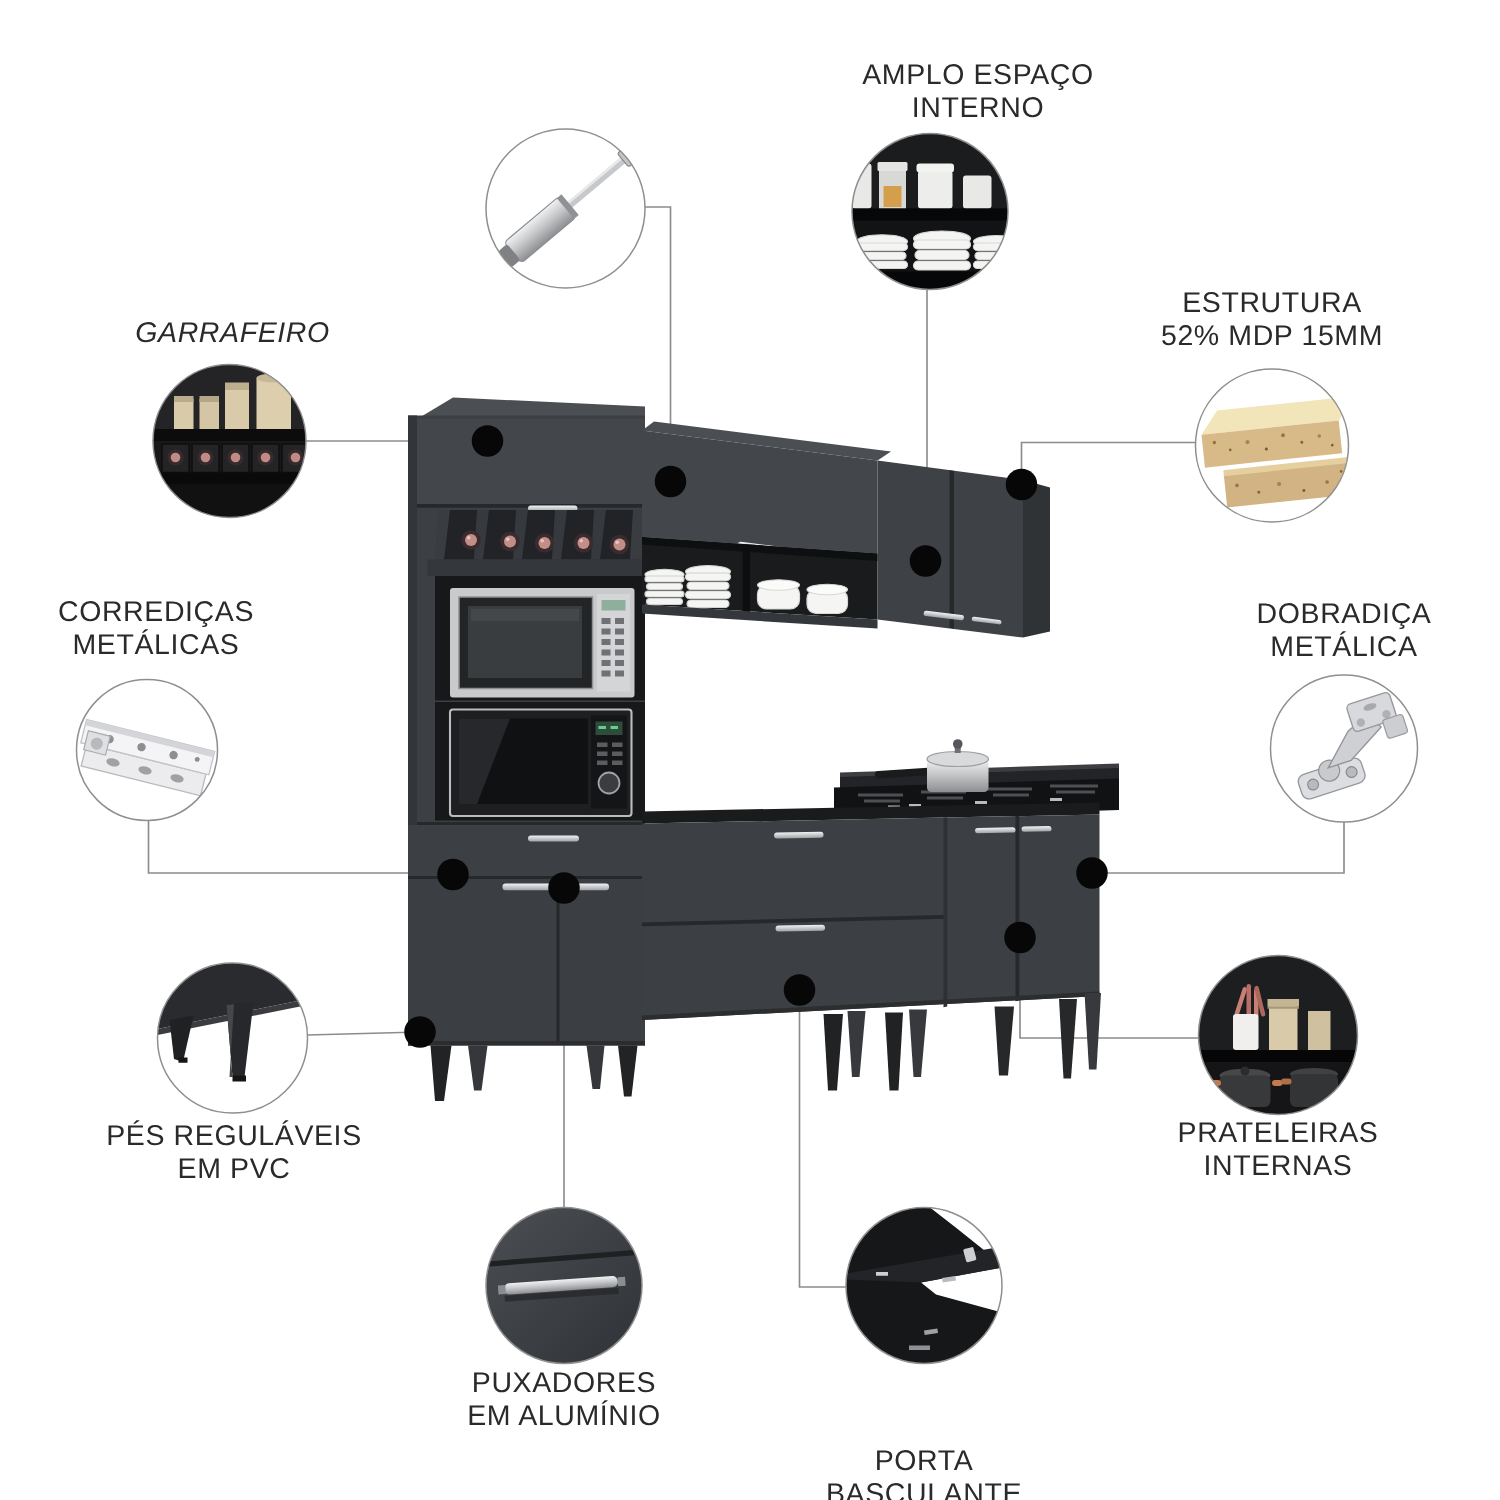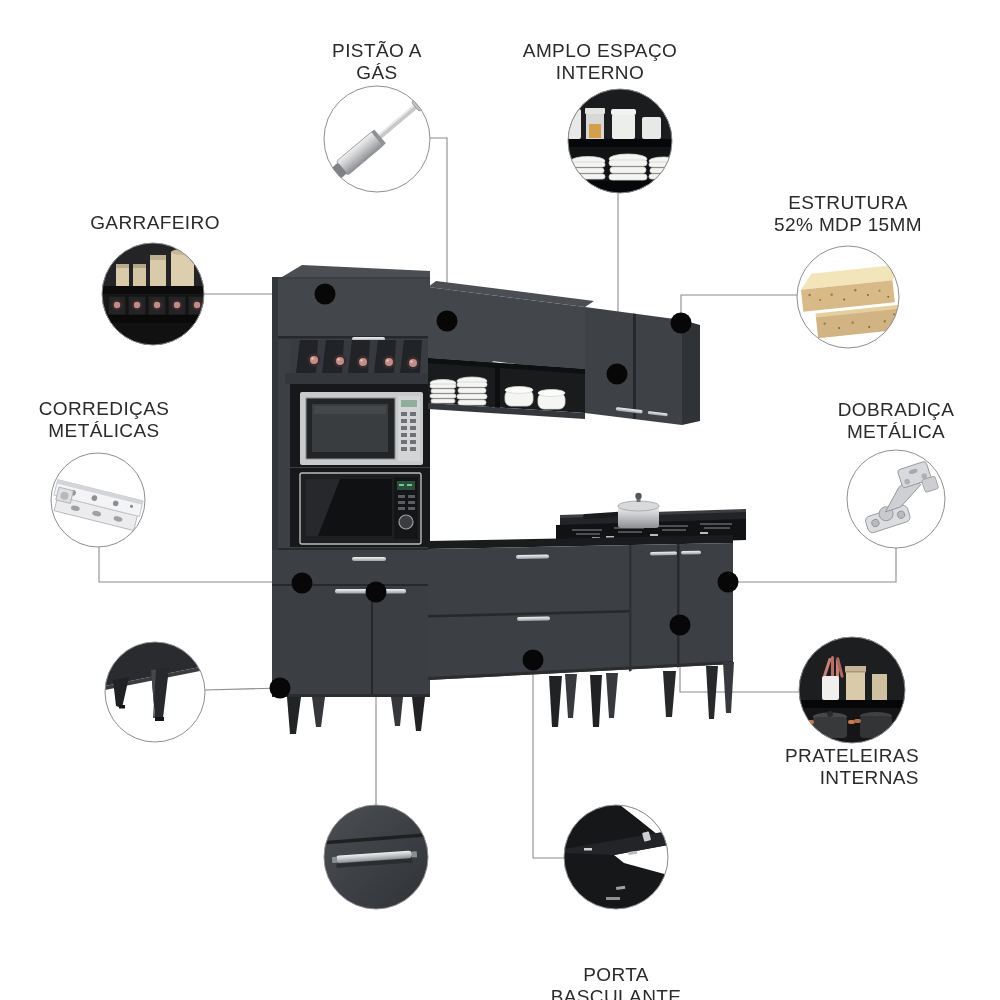--- a/index.html
+++ b/index.html
@@ -561,28 +561,30 @@
         <g transform="translate(0,30) rotate(-8)">
               <rect width="9" height="3" fill="#9fa1a4"></rect>
             </g>
         <rect x="-10" y="40" width="14" height="3" fill="#8e9093"></rect>
       </g>
     </g>
   </g>
   <circle cx="616" cy="857" r="52" fill="none" stroke="#8f8f8f" stroke-width="1"></circle>
 </svg>
 
-  <div class="callout-label" style="left:377px;top:40px;">PISTÃO A
-GÁS</div>
-  <div class="callout-label" style="left:600px;top:40px;">AMPLO ESPAÇO
+  <div class="callout-label" style="left:652px;top:40px;">AMPLO ESPAÇO
 INTERNO</div>
-  <div class="callout-label" style="left:155px;top:212px;">GARRAFEIRO</div>
+  <div class="callout-label" style="left:155px;top:212px;font-style:italic;">GARRAFEIRO</div>
   <div class="callout-label" style="left:848px;top:192px;">ESTRUTURA
 52% MDP 15MM</div>
   <div class="callout-label" style="left:896px;top:399px;">DOBRADIÇA
 METÁLICA</div>
   <div class="callout-label" style="left:104px;top:398px;">CORREDIÇAS
 METÁLICAS</div>
-  <div class="callout-label" style="left:852px;top:745px;text-align:right;">PRATELEIRAS
+  <div class="callout-label" style="left:156px;top:747px;">PÉS REGULÁVEIS
+EM PVC</div>
+  <div class="callout-label" style="left:852px;top:745px;">PRATELEIRAS
 INTERNAS</div>
+  <div class="callout-label" style="left:376px;top:912px;">PUXADORES
+EM ALUMÍNIO</div>
   <div class="callout-label" style="left:616px;top:964px;">PORTA
 BASCULANTE</div>
 </div>
 
 </body></html>

